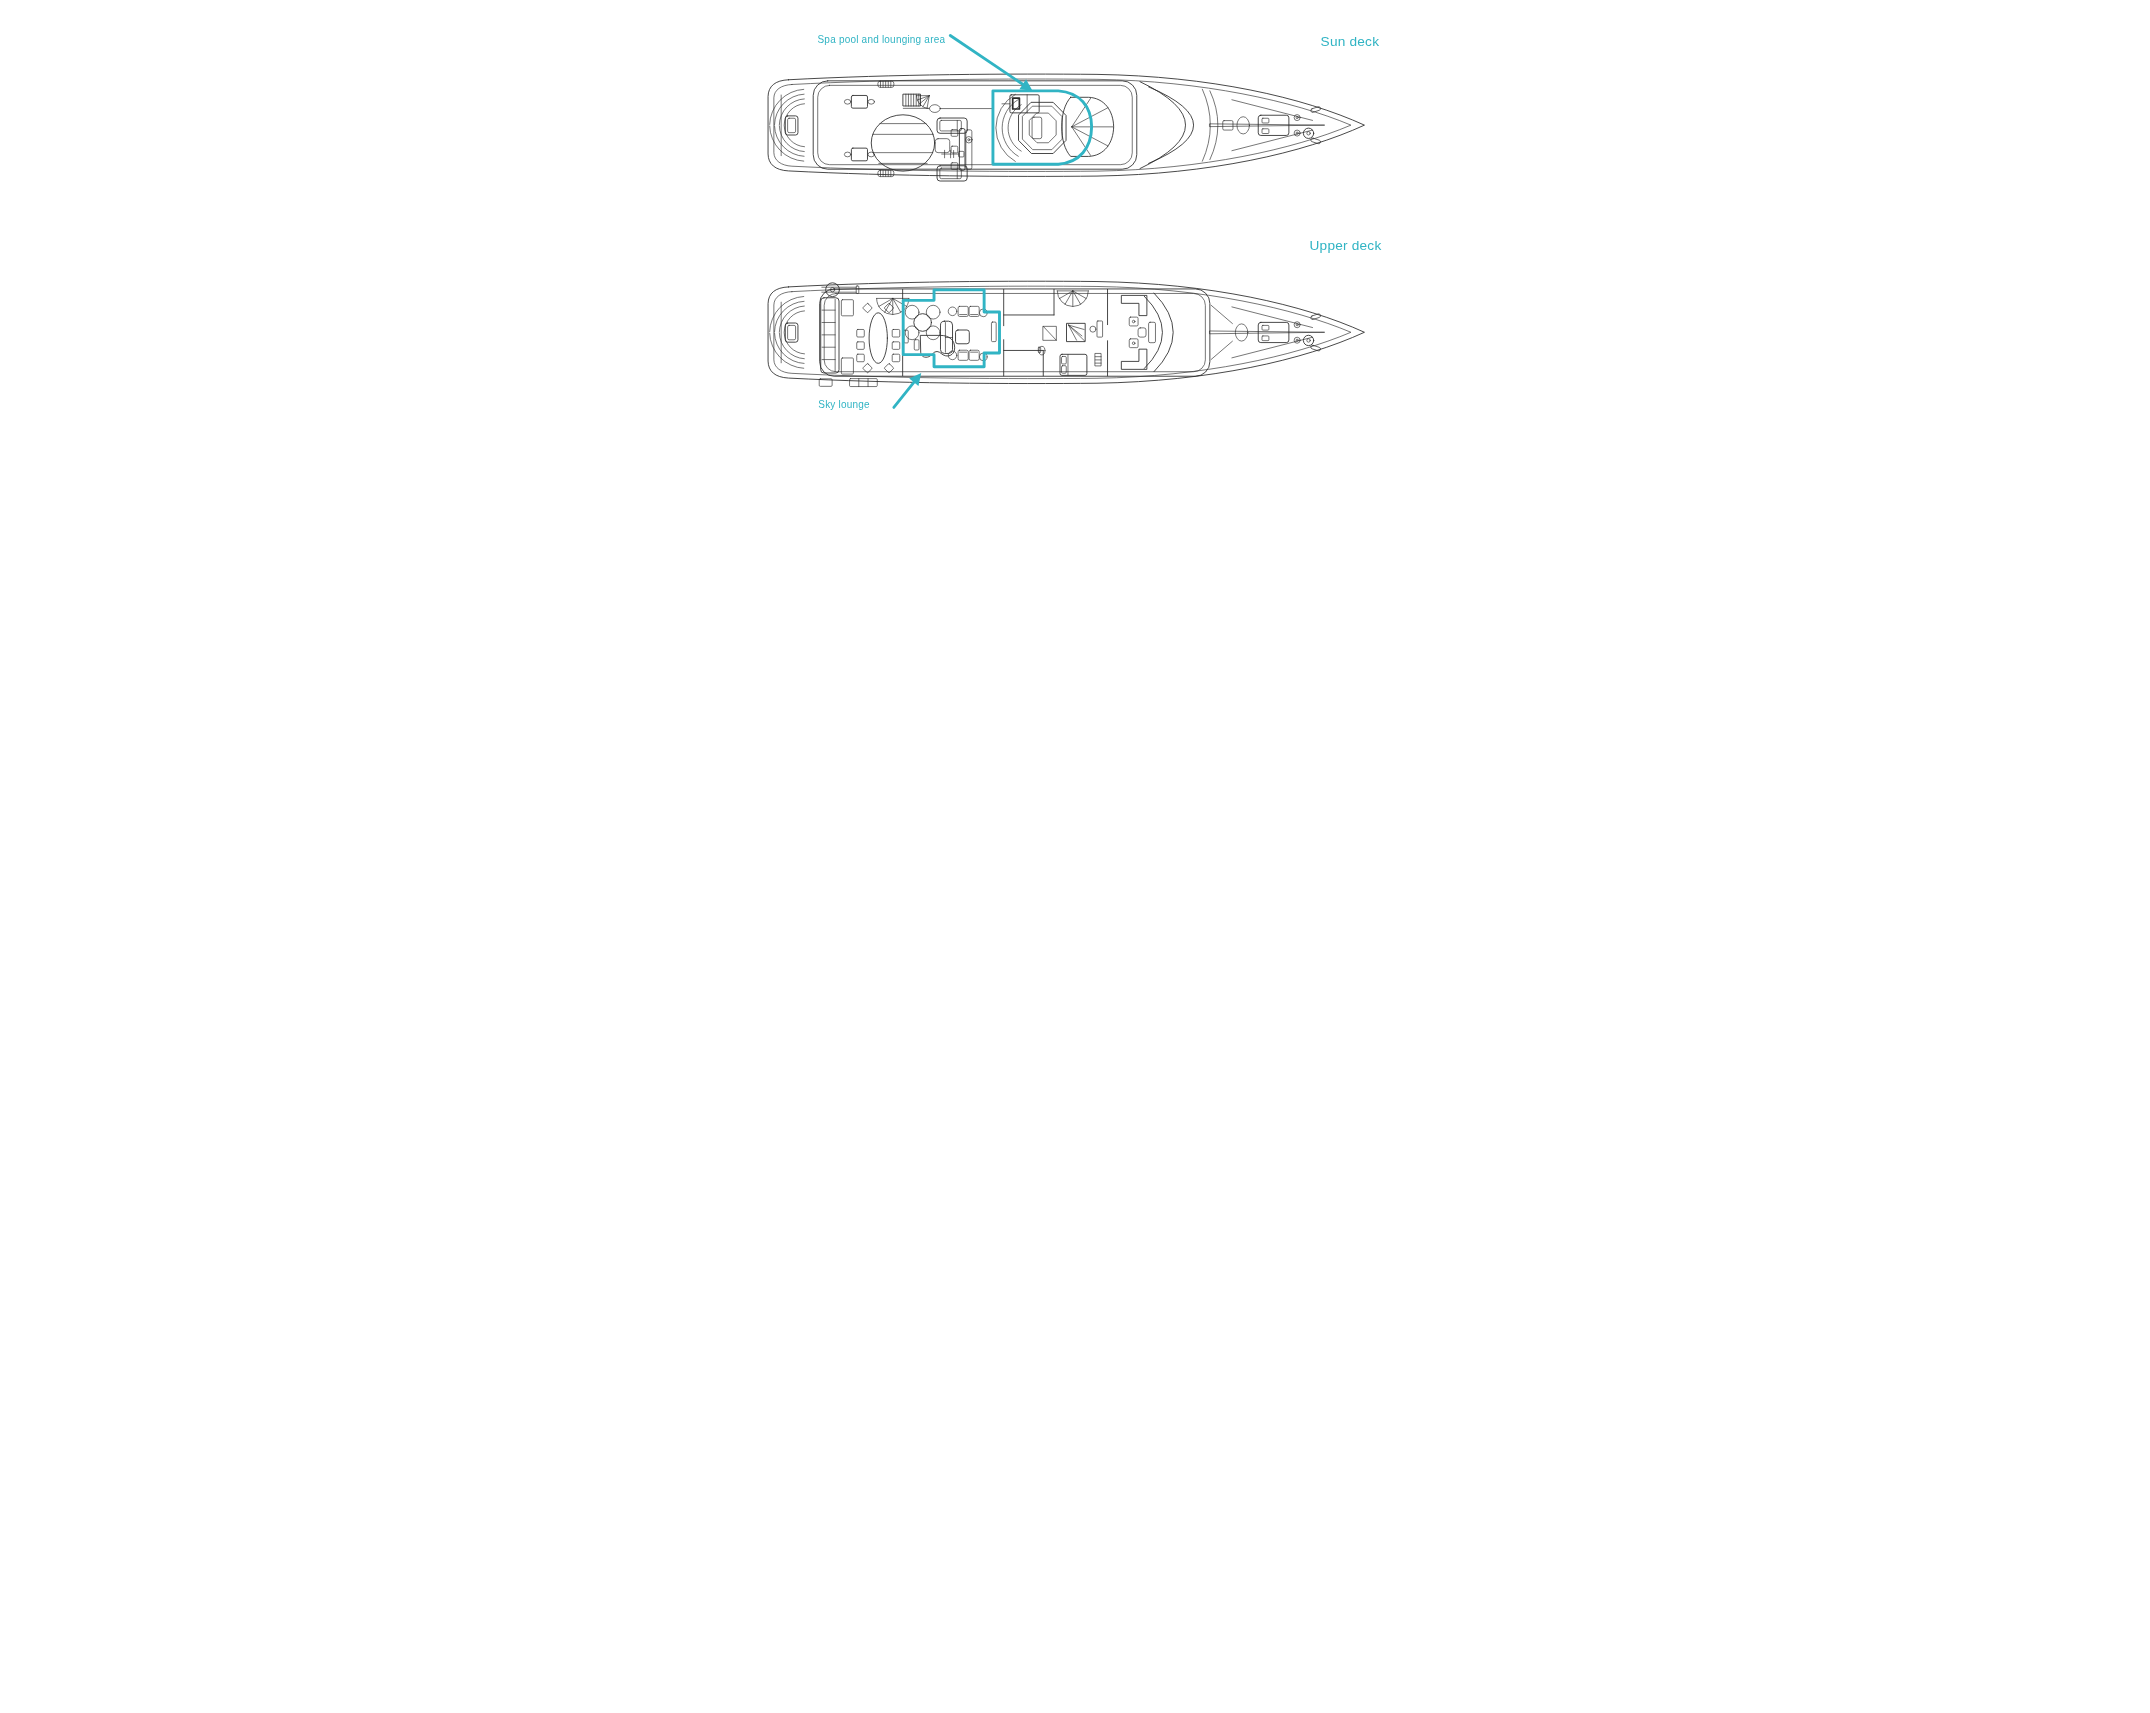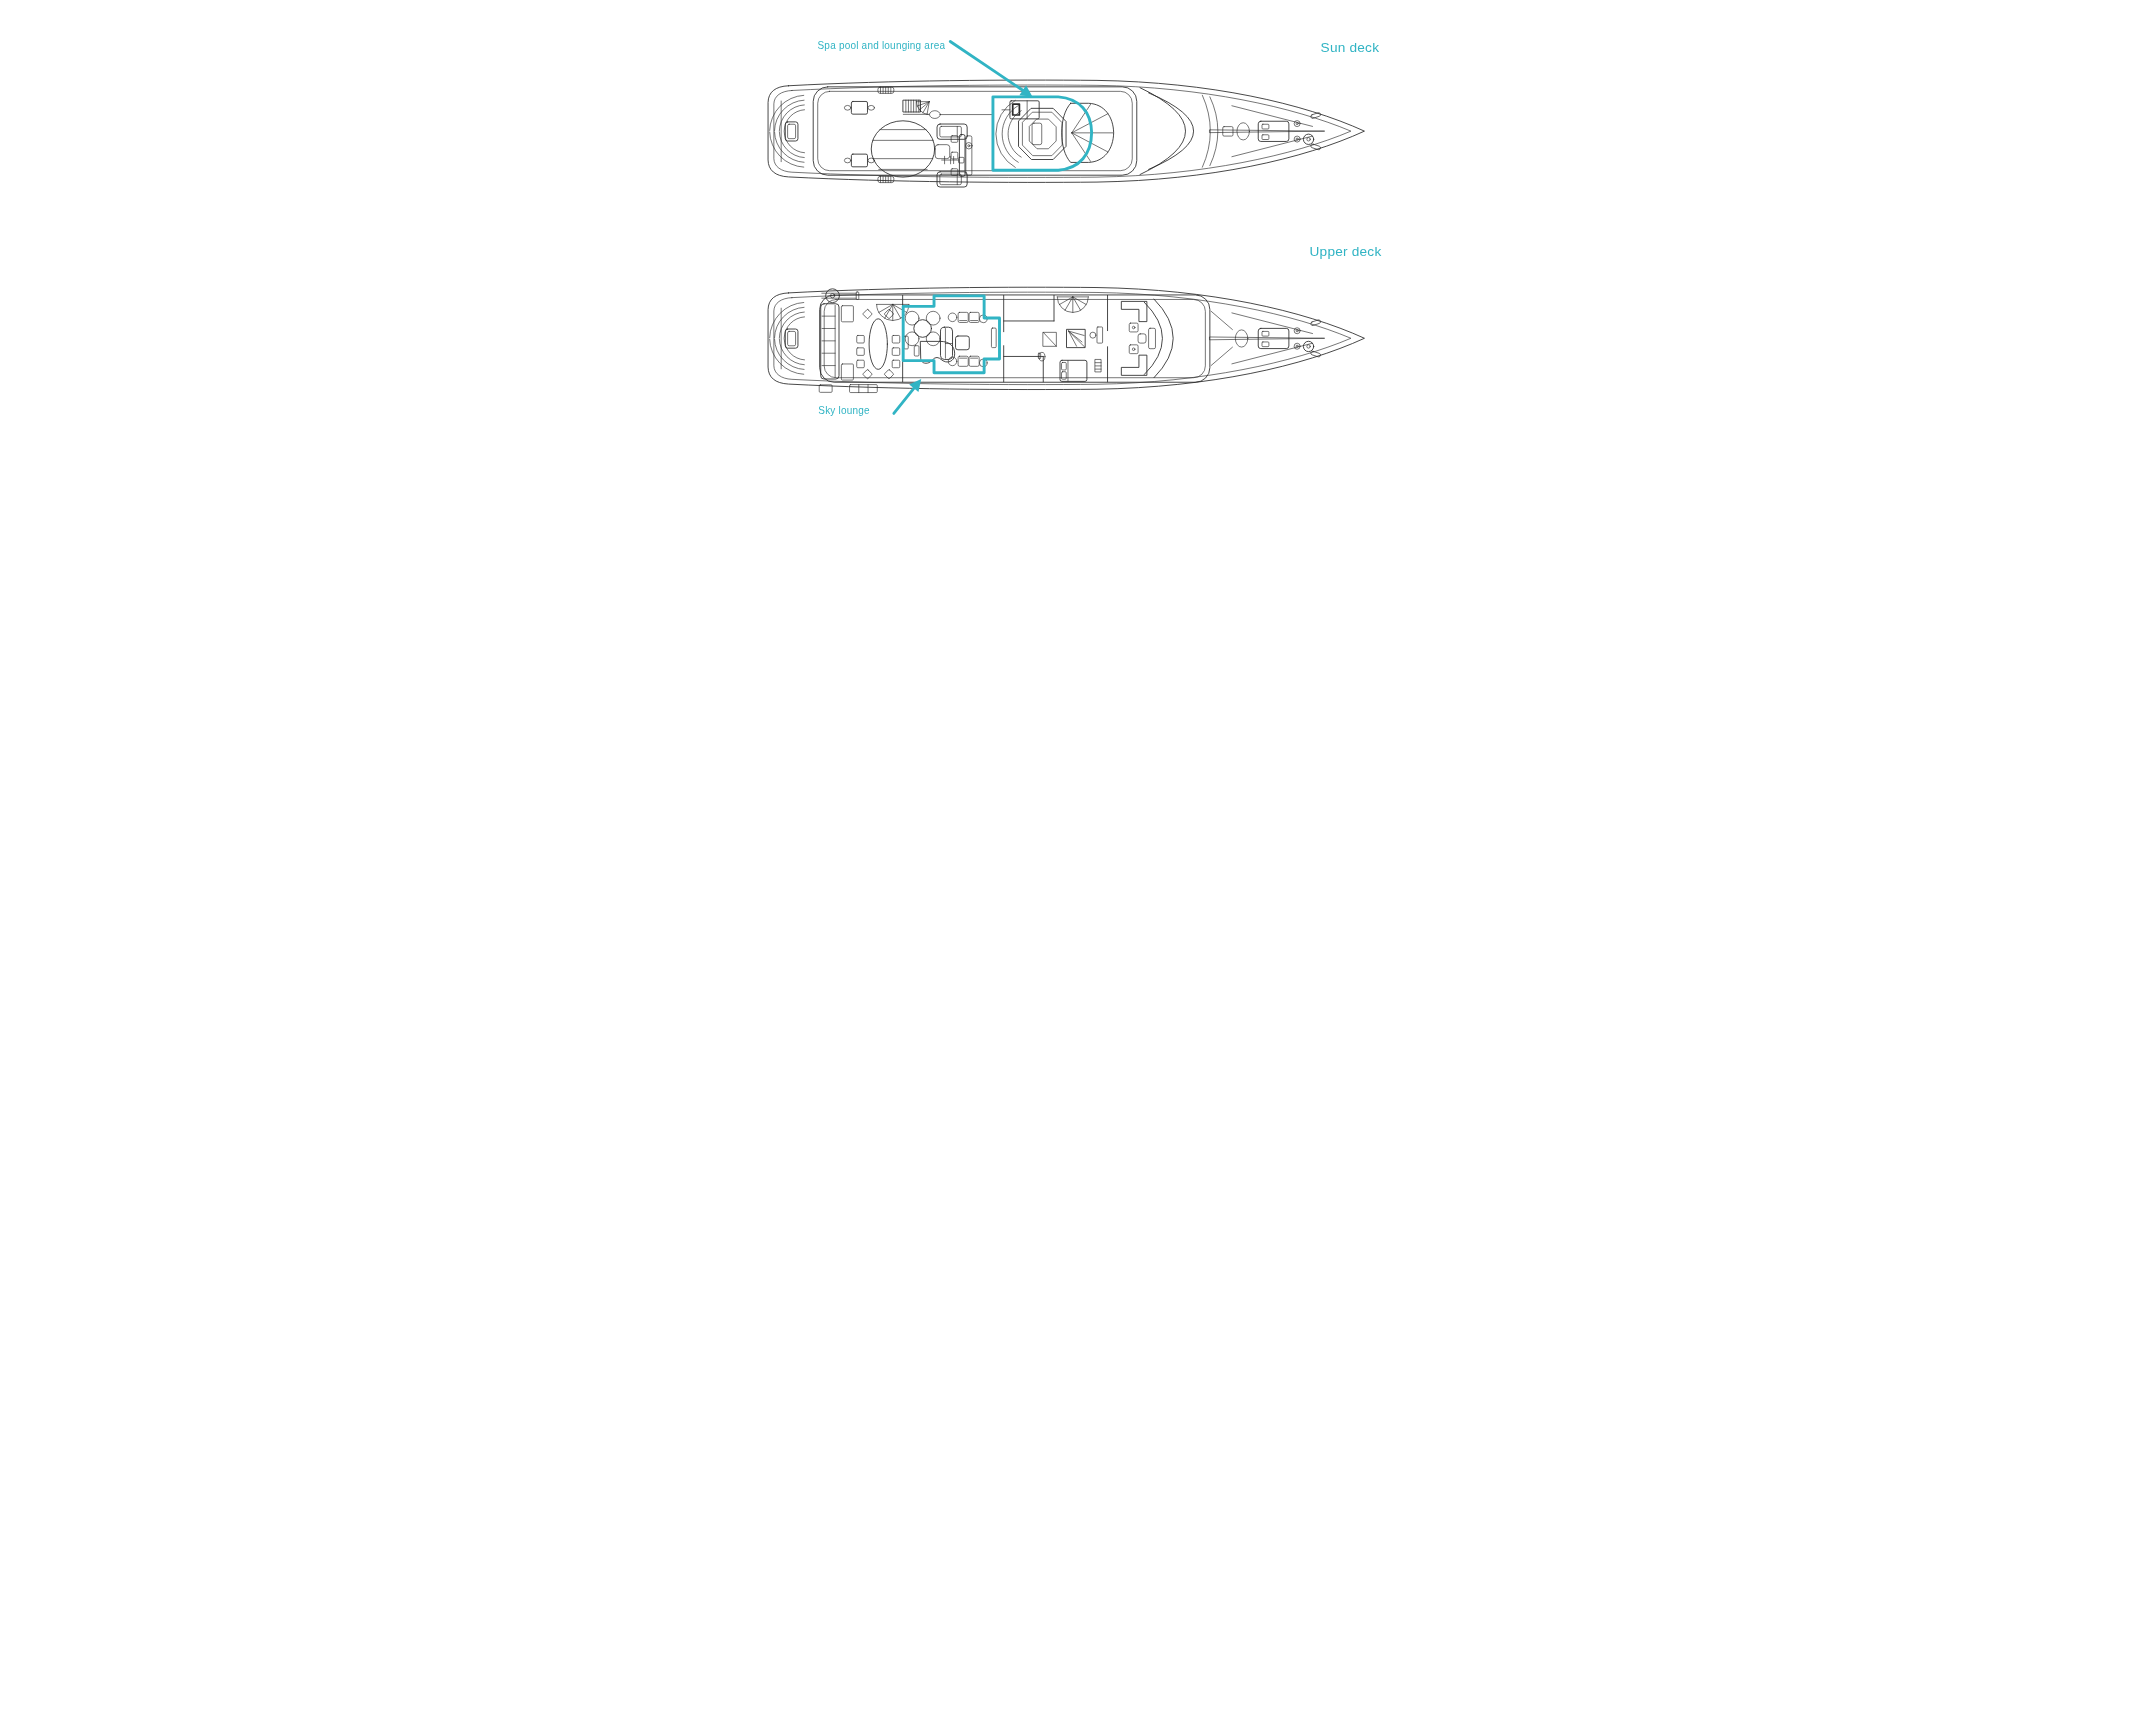--- a/index.html
+++ b/index.html
@@ -1,16 +1,16 @@
 <!DOCTYPE html>
 <html style="font-size:6.9px"><head>
 <meta charset="utf-8">
 <style>
   html,body{margin:0;padding:0;background:#ffffff;}
-  .canvas{position:relative;width:645px;margin:6px auto;background:#ffffff;}
+  .canvas{position:relative;width:645px;margin:0 auto;background:#ffffff;}
   svg{display:block;width:100%;height:auto;}
   .d{fill:none;stroke:#2b2b2b;stroke-width:8;stroke-linecap:round;stroke-linejoin:round;}
   .d2{fill:none;stroke:#2b2b2b;stroke-width:6;stroke-linecap:round;stroke-linejoin:round;}
   .hl{fill:none;stroke-width:27;stroke-linejoin:round;}
   .aline{fill:none;stroke-width:26;stroke-linecap:round;}
   .lbl{font-family:"Liberation Sans","DejaVu Sans",sans-serif;font-size:93px;letter-spacing:2px;}
   .ttl{font-family:"Liberation Sans","DejaVu Sans",sans-serif;font-size:127px;letter-spacing:2px;}
 </style>
 </head>
 <body>

